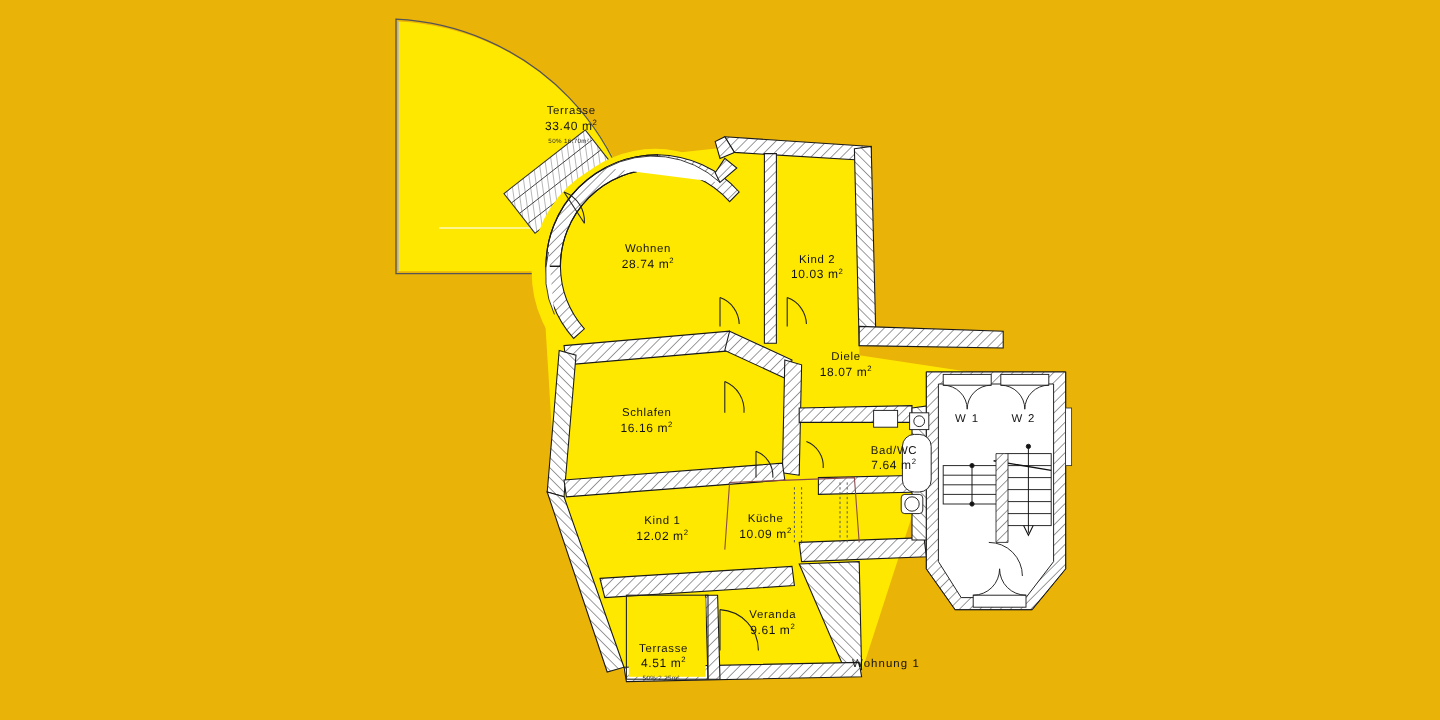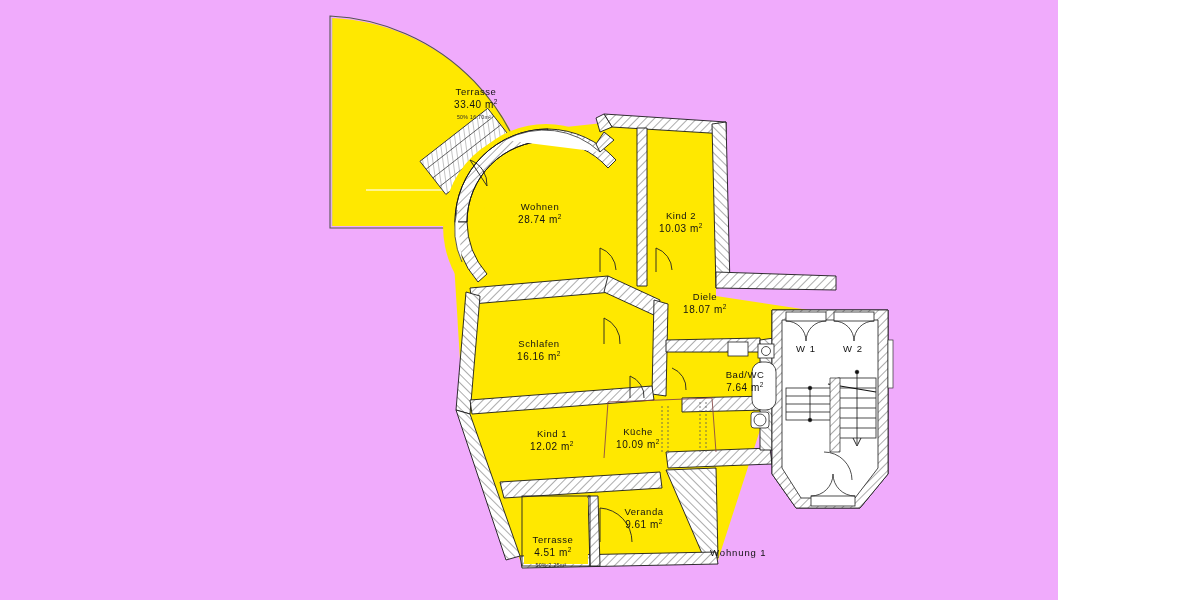--- a/index.html
+++ b/index.html
@@ -3,21 +3,21 @@
 <meta charset="utf-8">
 <title>Grundriss Wohnung 1</title>
 <style>
   html,body{margin:0;padding:0;}
   body{
     width:1200px;height:600px;
     background:#ffffff;
     font-family:"Liberation Sans","DejaVu Sans",sans-serif;
     overflow:hidden;
   }
-  #plan-root{position:relative;width:1058px;height:600px;background:#f0abfc;}
+  #plan-root{position:relative;width:1200px;height:600px;background:#eab308;}
   svg#floorplan{display:block;width:1200px;height:600px;}
   .rm-name{font-family:"Liberation Sans","DejaVu Sans",sans-serif;font-size:9.5px;fill:#121212;letter-spacing:0.55px;}
   .rm-area{font-family:"Liberation Sans","DejaVu Sans",sans-serif;font-size:10px;fill:#121212;letter-spacing:0.5px;}
   .rm-sub{font-family:"Liberation Sans","DejaVu Sans",sans-serif;font-size:5.2px;fill:#2a2a2a;letter-spacing:0.3px;}
   .sup{font-size:6.5px;}
   .unit-label{font-family:"Liberation Sans","DejaVu Sans",sans-serif;font-size:9.5px;fill:#121212;letter-spacing:0.9px;}
   .stair-label{font-family:"Liberation Sans","DejaVu Sans",sans-serif;font-size:9.5px;fill:#121212;letter-spacing:1.1px;}
 </style>
 </head>
 <body>

